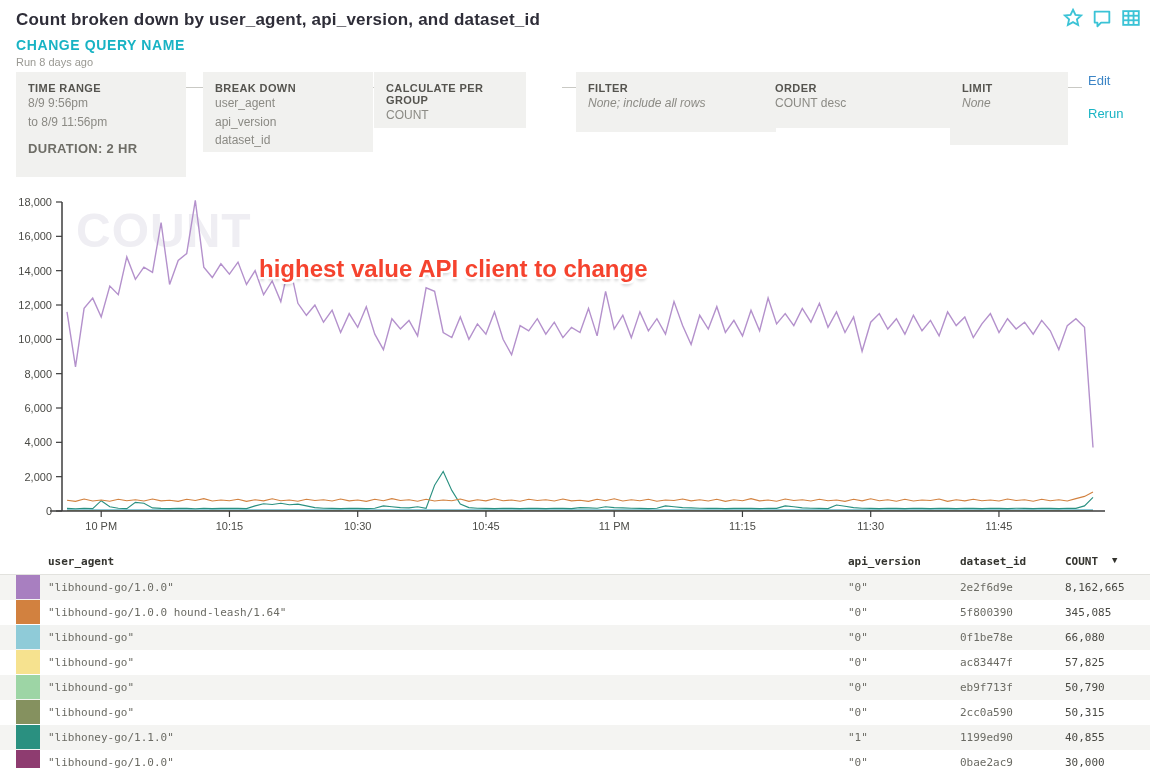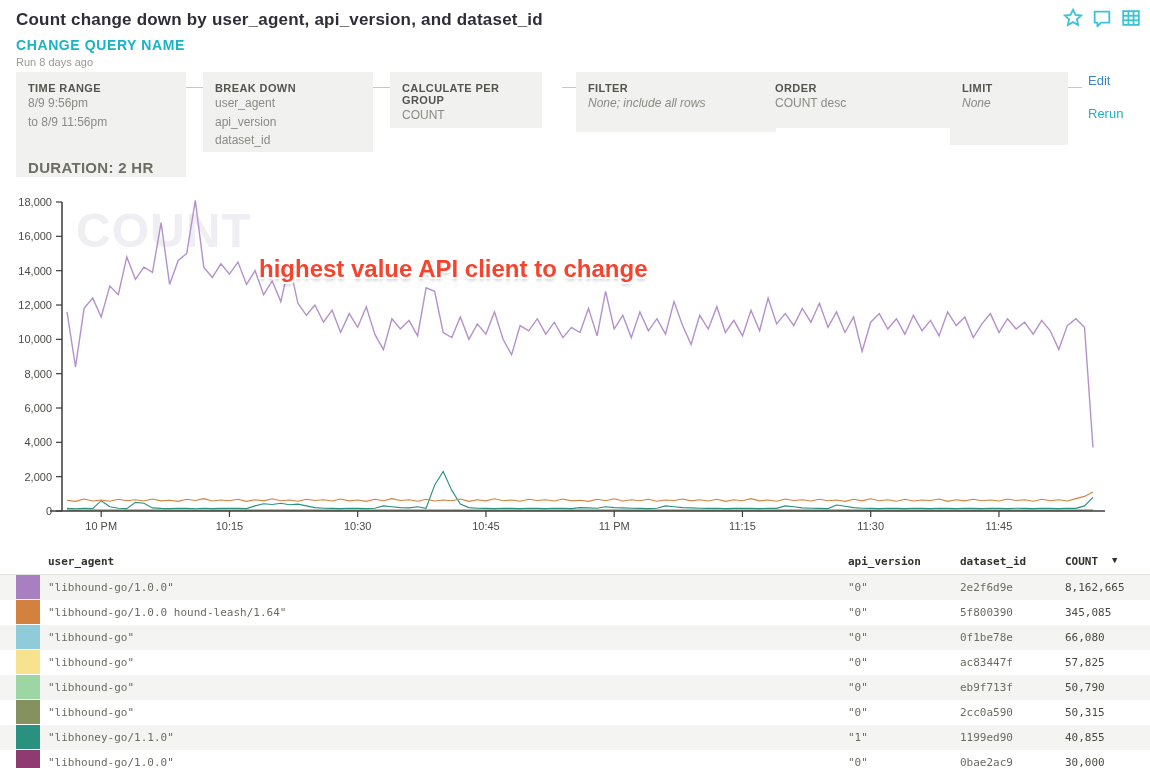--- a/index.html
+++ b/index.html
@@ -12,21 +12,21 @@
   .change-query { left:16px; top:37px; font-size:14px; font-weight:700; color:#18b3c4; letter-spacing:.6px; cursor:pointer; }
   .run-ago { left:16px; top:56px; font-size:11px; color:#9a9993; }
   .header-icons { right:8px; top:7px; display:flex; gap:7px; }
   .header-icons svg { display:block; cursor:pointer; }
 
   
   .qbox { background:#f1f1ef; padding:10px 12px; }
   .qbox h4 { font-size:11px; font-weight:700; color:#55544f; letter-spacing:.4px; margin-bottom:0; }
   .qbox .val { font-size:12px; color:#8b8a84; line-height:1.55; }
   .qbox .val.italic { font-style:italic; }
-  .qbox .dur { font-size:15px; font-weight:700; color:#6e6d66; letter-spacing:.3px; margin-top:28px; }
+  .qbox .dur { font-size:13px; font-weight:700; color:#6e6d66; letter-spacing:.3px; margin-top:10px; }
   .connector { height:1px; background:#c9c9c4; top:87px; }
   .side-link { font-size:13px; cursor:pointer; }
 
   
   .watermark { left:76px; top:203px; font-size:48px; font-weight:900; color:#efeef3; letter-spacing:1px; pointer-events:none; }
   .annotation { left:259px; top:255px; font-size:24px; font-weight:700; color:#f5432e;
     text-shadow:-2px -2px 0 #fff, 2px -2px 0 #fff, -2px 2px 0 #fff, 2px 2px 0 #fff,
                  0 -2px 0 #fff, 0 2px 0 #fff, -2px 0 0 #fff, 2px 0 0 #fff, 0 4px 3px rgba(0,0,0,.18); }
   #chart-svg { left:0; top:190px; }
   #chart-svg text { font-family:"Liberation Sans", sans-serif; font-size:11px; fill:#4a4a46; }
@@ -38,21 +38,21 @@
   .sort-arrow { position:absolute; left:1112px; top:6px; font-size:9px; color:#8b8b76; cursor:pointer; }
   .trow { position:relative; height:25px; }
   .trow.alt { background:#f4f4f2; }
   .trow .swatch { position:absolute; left:16px; top:0; width:24px; height:24px; }
   .trow .c { position:absolute; top:6px; color:#6b6b64; white-space:nowrap; }
   .c.ua { left:48px; } .c.av { left:848px; } .c.ds { left:960px; } .c.ct { left:1065px; color:#4a4a44; }
 </style>
 </head>
 <body>
 
-<div class="abs page-title">Count change down by user_agent, api_version, and dataset_id</div>
+<div class="abs page-title">Count broken down by user_agent, api_version, and dataset_id</div>
 <div class="abs change-query">CHANGE QUERY NAME</div>
 <div class="abs run-ago">Run 8 days ago</div>
 
 <div class="abs header-icons">
   <span>
     <svg width="22" height="22" viewBox="0 0 24 24" fill="none" stroke="#3bc3d6" stroke-width="2">
       <path d="M12 3 L14.7 8.6 L20.9 9.3 L16.3 13.5 L17.6 19.6 L12 16.5 L6.4 19.6 L7.7 13.5 L3.1 9.3 L9.3 8.6 Z"></path>
     </svg>
   </span>
   <span>
@@ -85,21 +85,21 @@
   <div class="dur">DURATION: 2 HR</div>
 </div>
 
 <div class="abs qbox" style="left:203px; top:72px; width:170px; height:80px;">
   <h4>BREAK DOWN</h4>
   <div class="val">user_agent</div>
   <div class="val">api_version</div>
   <div class="val">dataset_id</div>
 </div>
 
-<div class="abs qbox" style="left:390px; top:72px; width:152px; height:56px;">
+<div class="abs qbox" style="left:374px; top:72px; width:152px; height:56px;">
   <h4>CALCULATE PER GROUP</h4>
   <div class="val">COUNT</div>
 </div>
 
 <div class="abs qbox" style="left:576px; top:72px; width:200px; height:60px;">
   <h4>FILTER</h4>
   <div class="val italic">None; include all rows</div>
 </div>
 
 <div class="abs qbox" style="left:763px; top:72px; width:188px; height:56px;">

